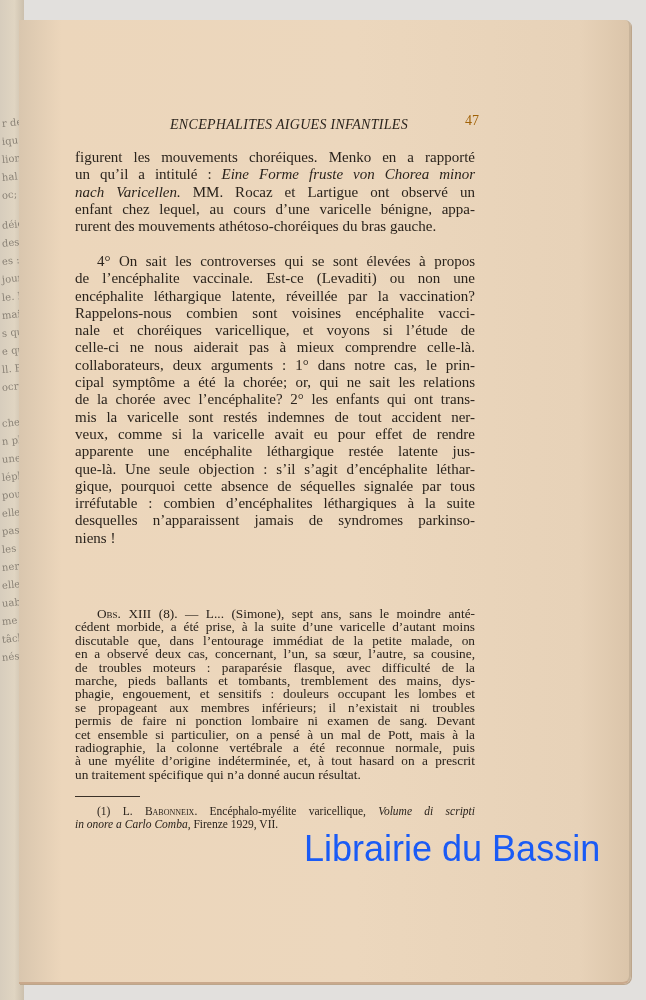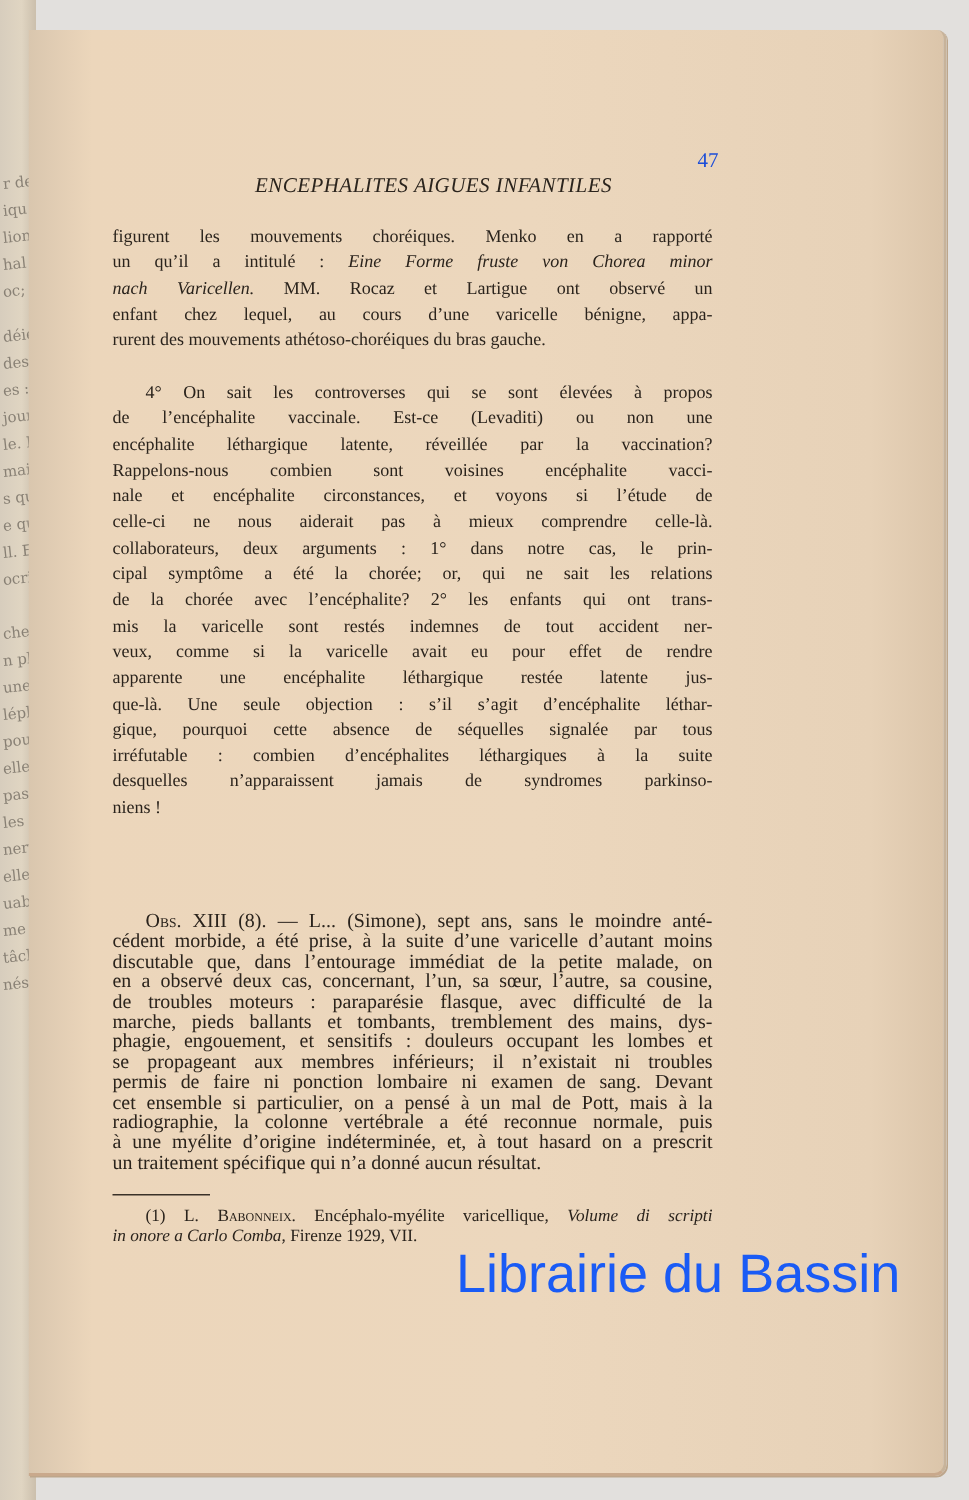--- a/index.html
+++ b/index.html
@@ -28,28 +28,28 @@
     border-bottom: 2px solid #c9a98c;
     border-radius: 0 6px 8px 0;
     box-shadow: 1px 1px 0 #bda68b;
   }
   .running-head {
     position: absolute; left: 170px; top: 117px; width: 290px;
     font-family: "Liberation Serif", serif; font-style: italic;
     font-size: 14px; letter-spacing: .3px; color: #2b241d;
   }
   .page-number {
-    position: absolute; left: 465px; top: 100px;
-    font-family: "Liberation Serif", serif; font-size: 14px; color: #1d4ed8;
+    position: absolute; left: 465px; top: 113px;
+    font-family: "Liberation Serif", serif; font-size: 14px; color: #a16207;
   }
   .body-text {
     position: absolute; left: 75px; width: 400px;
     font-family: "Liberation Serif", serif; color: #2a231c;
   }
-  .para-main { font-size: 12px; line-height: 17.3px; }
+  .para-main { font-size: 15px; line-height: 17.3px; }
   .line { display: block; white-space: nowrap; text-align: justify; text-align-last: justify; }
   .line.last { text-align-last: left; }
   .para-obs { font-size: 13.3px; line-height: 13.4px; }
   .footnote-rule {
     position: absolute; left: 75px; top: 796px; width: 65px; height: 1px;
     background: #3a3128;
   }
   .footnote {
     position: absolute; left: 75px; top: 805px; width: 400px;
     font-family: "Liberation Serif", serif; font-size: 11.5px; line-height: 12.5px; color: #2a231c;
@@ -109,21 +109,21 @@
   <span class="line"><span class="i">nach Varicellen.</span><span> MM. Rocaz et Lartigue ont observé un</span></span>
   <span class="line">enfant chez lequel, au cours d’une varicelle bénigne, appa-</span>
   <span class="line last">rurent des mouvements athétoso-choréiques du bras gauche.</span>
 </div>
 
 <div class="body-text para-main" id="p2" style="top:253px;">
     <span class="line" style="text-indent: 22px;">4° On sait les controverses qui se sont élevées à propos</span>
     <span class="line">de l’encéphalite vaccinale. Est-ce (Levaditi) ou non une</span>
     <span class="line">encéphalite léthargique latente, réveillée par la vaccination?</span>
     <span class="line">Rappelons-nous combien sont voisines encéphalite vacci-</span>
-    <span class="line">nale et encéphalite circonstances, et voyons si l’étude de</span>
+    <span class="line">nale et choréiques varicellique, et voyons si l’étude de</span>
     <span class="line">celle-ci ne nous aiderait pas à mieux comprendre celle-là.</span>
     <span class="line">collaborateurs, deux arguments : 1° dans notre cas, le prin-</span>
     <span class="line">cipal symptôme a été la chorée; or, qui ne sait les relations</span>
     <span class="line">de la chorée avec l’encéphalite? 2° les enfants qui ont trans-</span>
     <span class="line">mis la varicelle sont restés indemnes de tout accident ner-</span>
     <span class="line">veux, comme si la varicelle avait eu pour effet de rendre</span>
     <span class="line">apparente une encéphalite léthargique restée latente jus-</span>
     <span class="line">que-là. Une seule objection : s’il s’agit d’encéphalite léthar-</span>
     <span class="line">gique, pourquoi cette absence de séquelles signalée par tous</span>
     <span class="line">irréfutable : combien d’encéphalites léthargiques à la suite</span>

